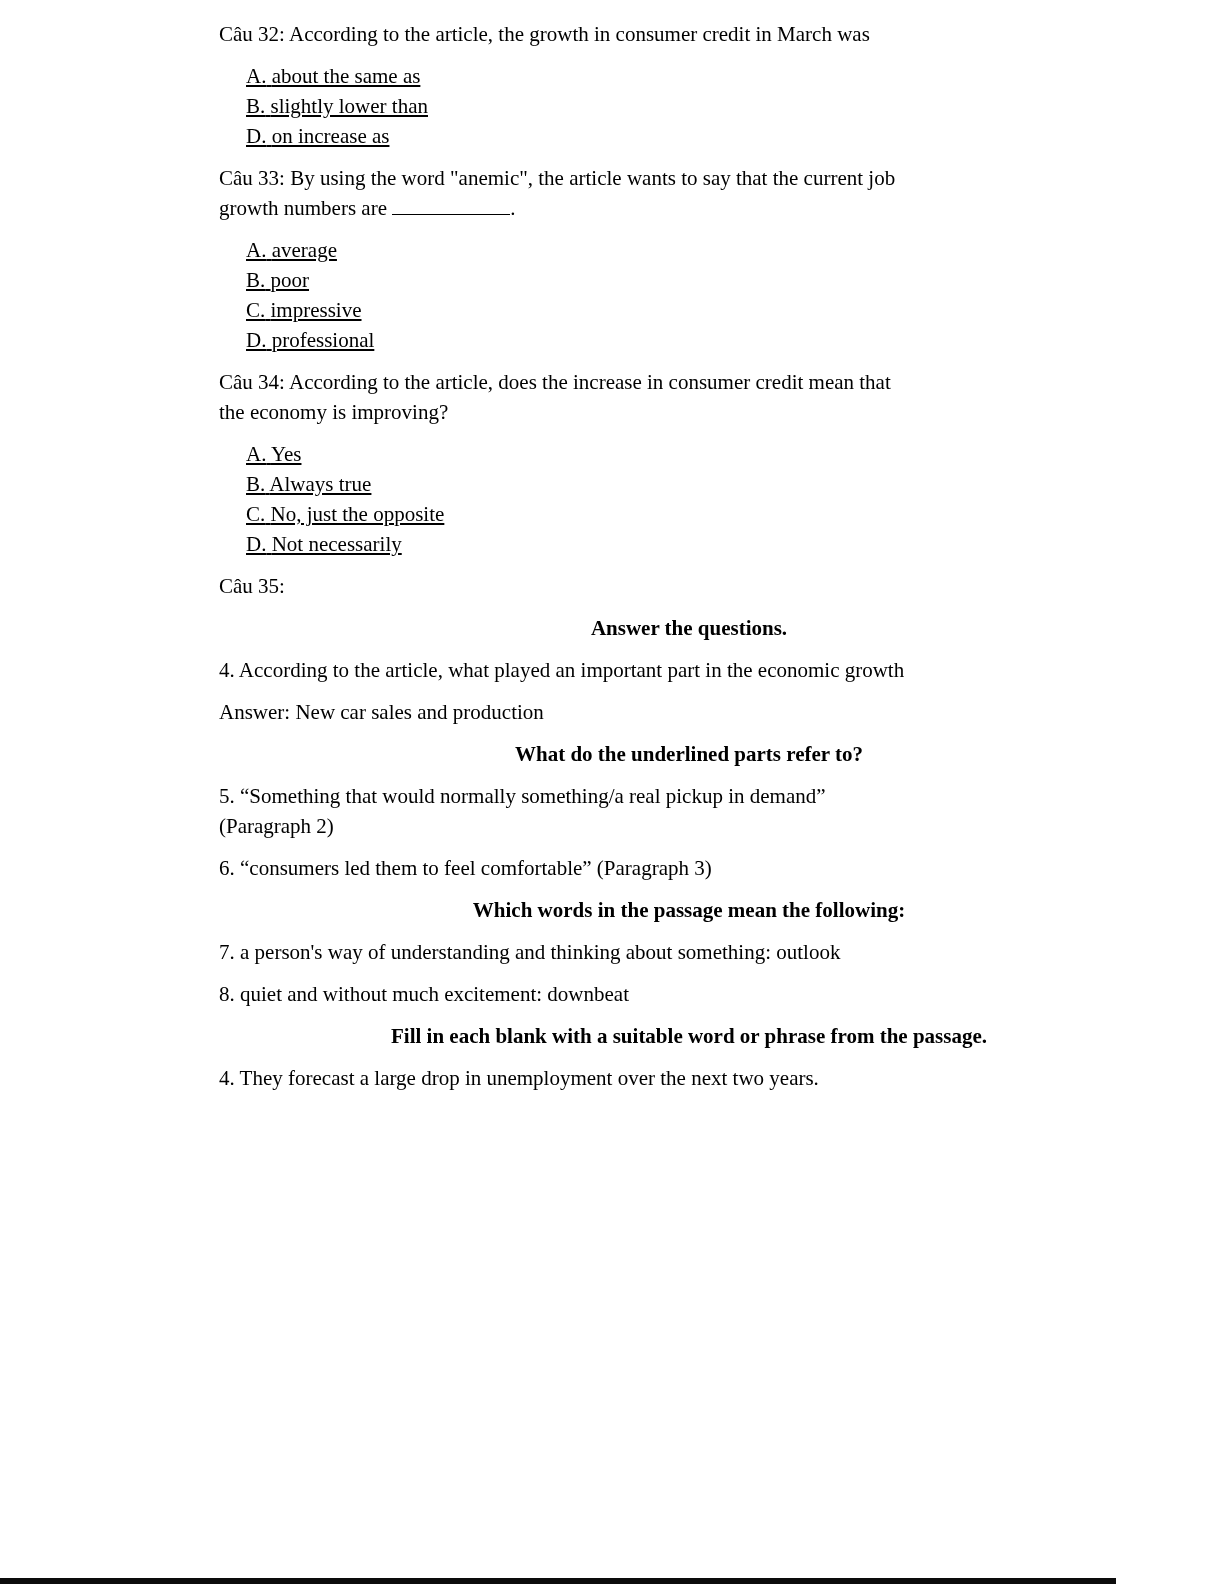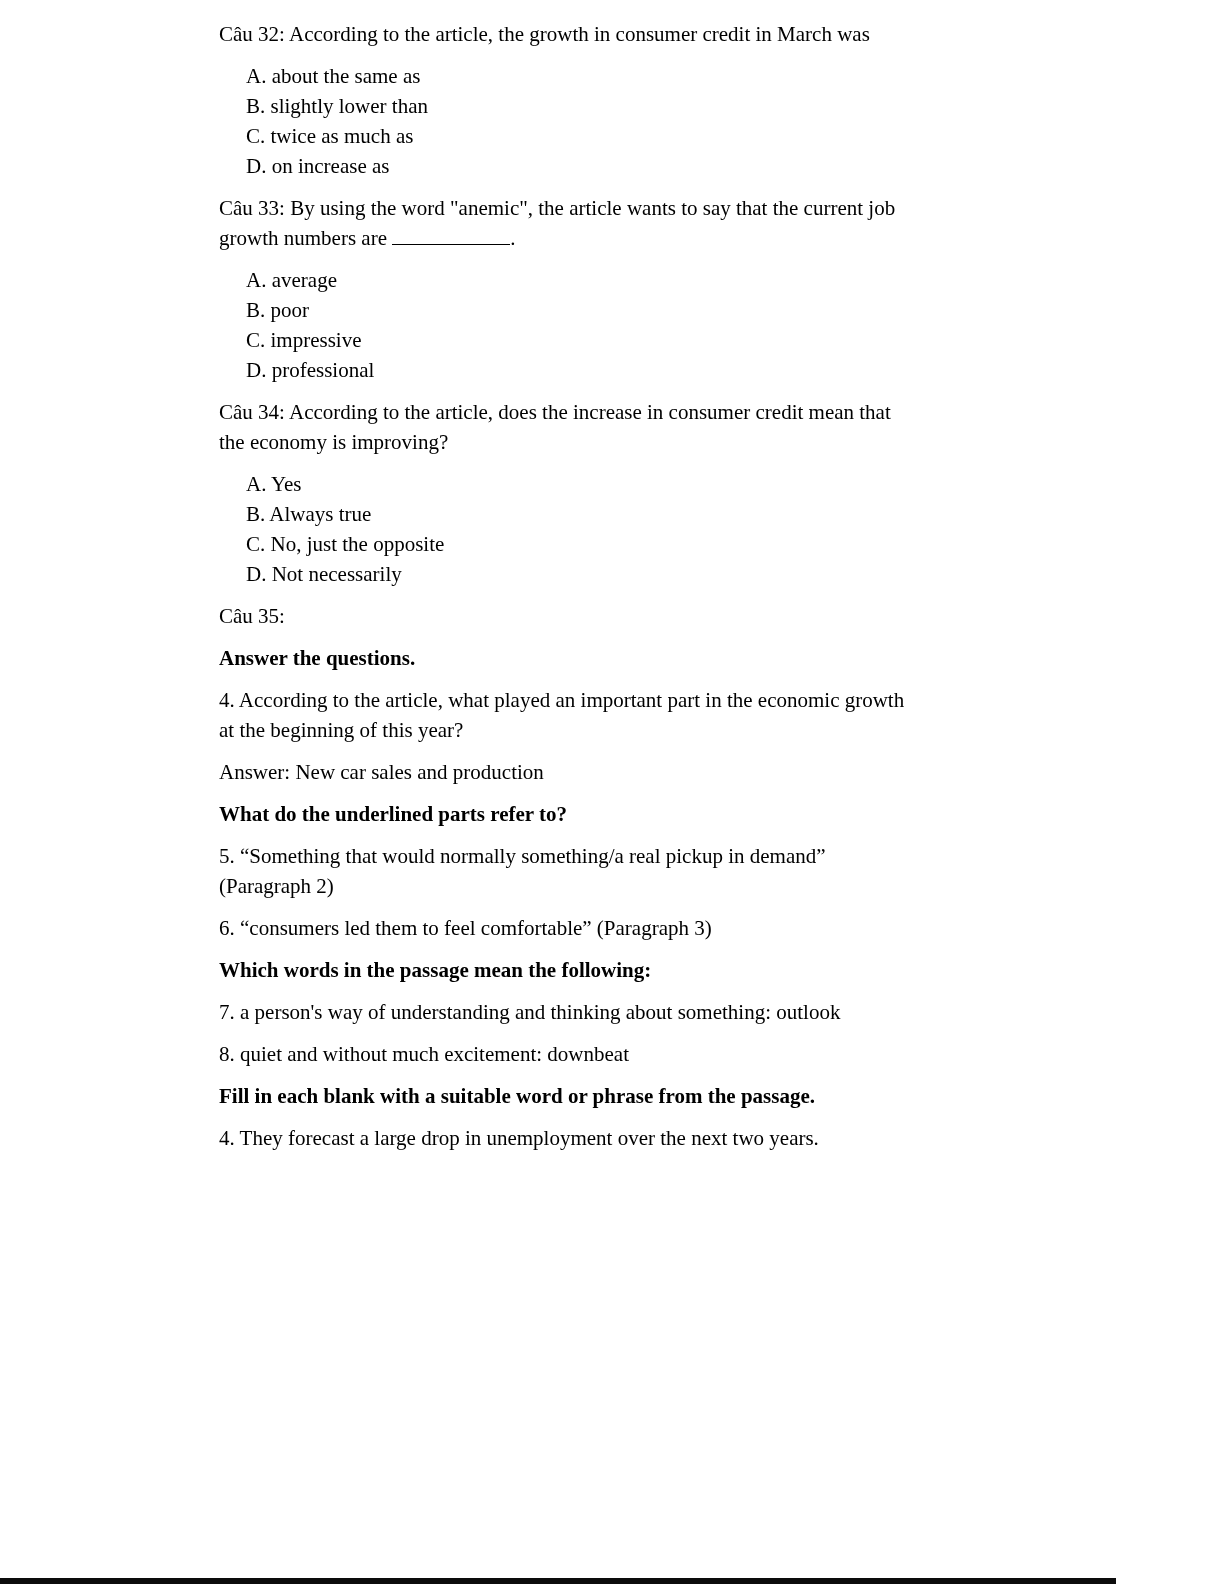--- a/index.html
+++ b/index.html
@@ -19,22 +19,22 @@
   .content {
     position: absolute;
     left: 219px;
     top: 19px;
     width: 940px;
     font-size: 21px;
     line-height: 30px;
   }
   .p { margin: 0 0 12px 0; }
   .line { display: block; }
-  .b { font-weight: 700; }
-  .opts { padding-left: 27px; margin: 0 0 12px 0; }
+  .b { font-weight: 700; text-align: center; }
+  .opts { padding-left: 27px; margin: 0 0 12px 0; text-decoration: underline; }
   .opt { display: block; }
   .blank {
     display: inline-block;
     width: 118px;
     height: 0.6em;
     border-bottom: 1.6px solid #000;
   }
   .bottom-bar {
     position: absolute;
     left: 0;
@@ -56,24 +56,20 @@
       </span>
     </p>
     <div class="opts">
       <span class="opt">
         <span>A.</span>
         <span>about the same as</span>
       </span>
       <span class="opt">
         <span>B.</span>
         <span>slightly lower than</span>
-      </span>
-      <span class="opt">
-        <span>C.</span>
-        <span>twice as much as</span>
       </span>
       <span class="opt">
         <span>D.</span>
         <span>on increase as</span>
       </span>
     </div>
 
     <p class="p">
       <span class="line">
         <span>Câu 33:</span>
@@ -128,21 +124,20 @@
         <span>Not necessarily</span>
       </span>
     </div>
 
     <p class="p">Câu 35:</p>
 
     <p class="p b">Answer the questions.</p>
 
     <p class="p">
       <span class="line">4. According to the article, what played an important part in the economic growth</span>
-      <span class="line">at the beginning of this year?</span>
     </p>
 
     <p class="p">Answer: New car sales and production</p>
 
     <p class="p b">What do the underlined parts refer to?</p>
 
     <p class="p">
       <span class="line">5. “Something that would normally something/a real pickup in demand”</span>
       <span class="line">(Paragraph 2)</span>
     </p>

